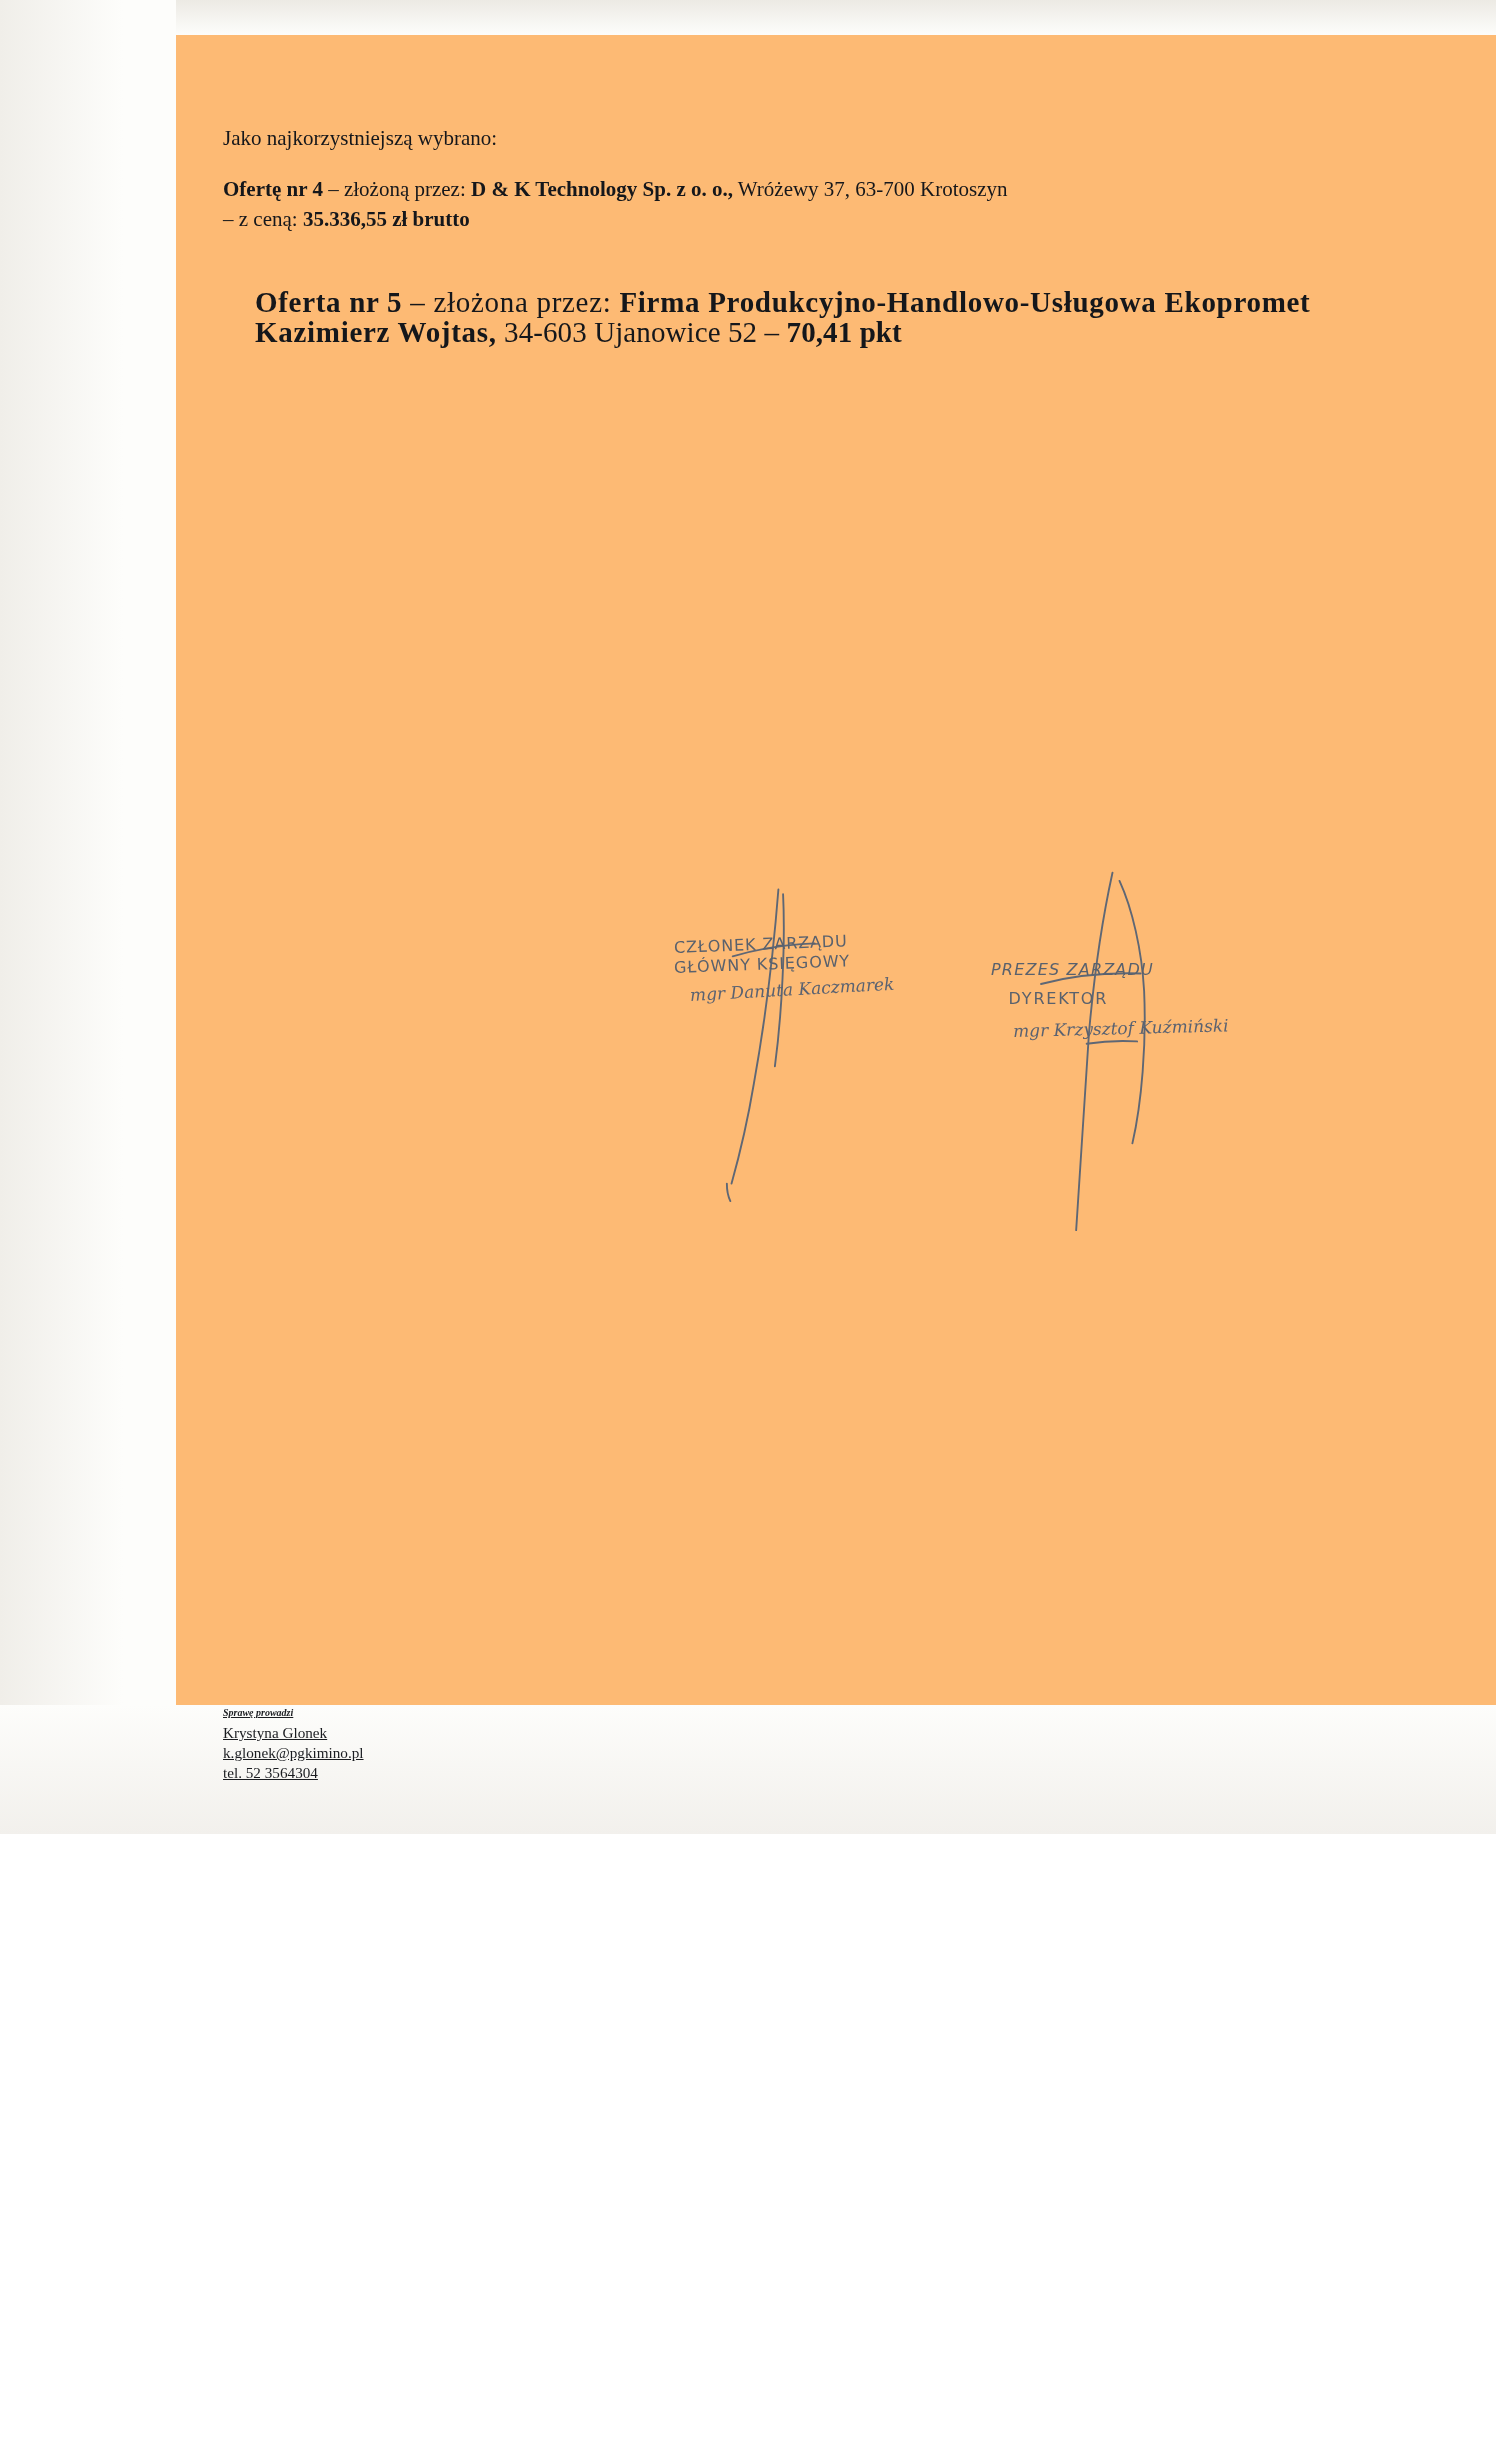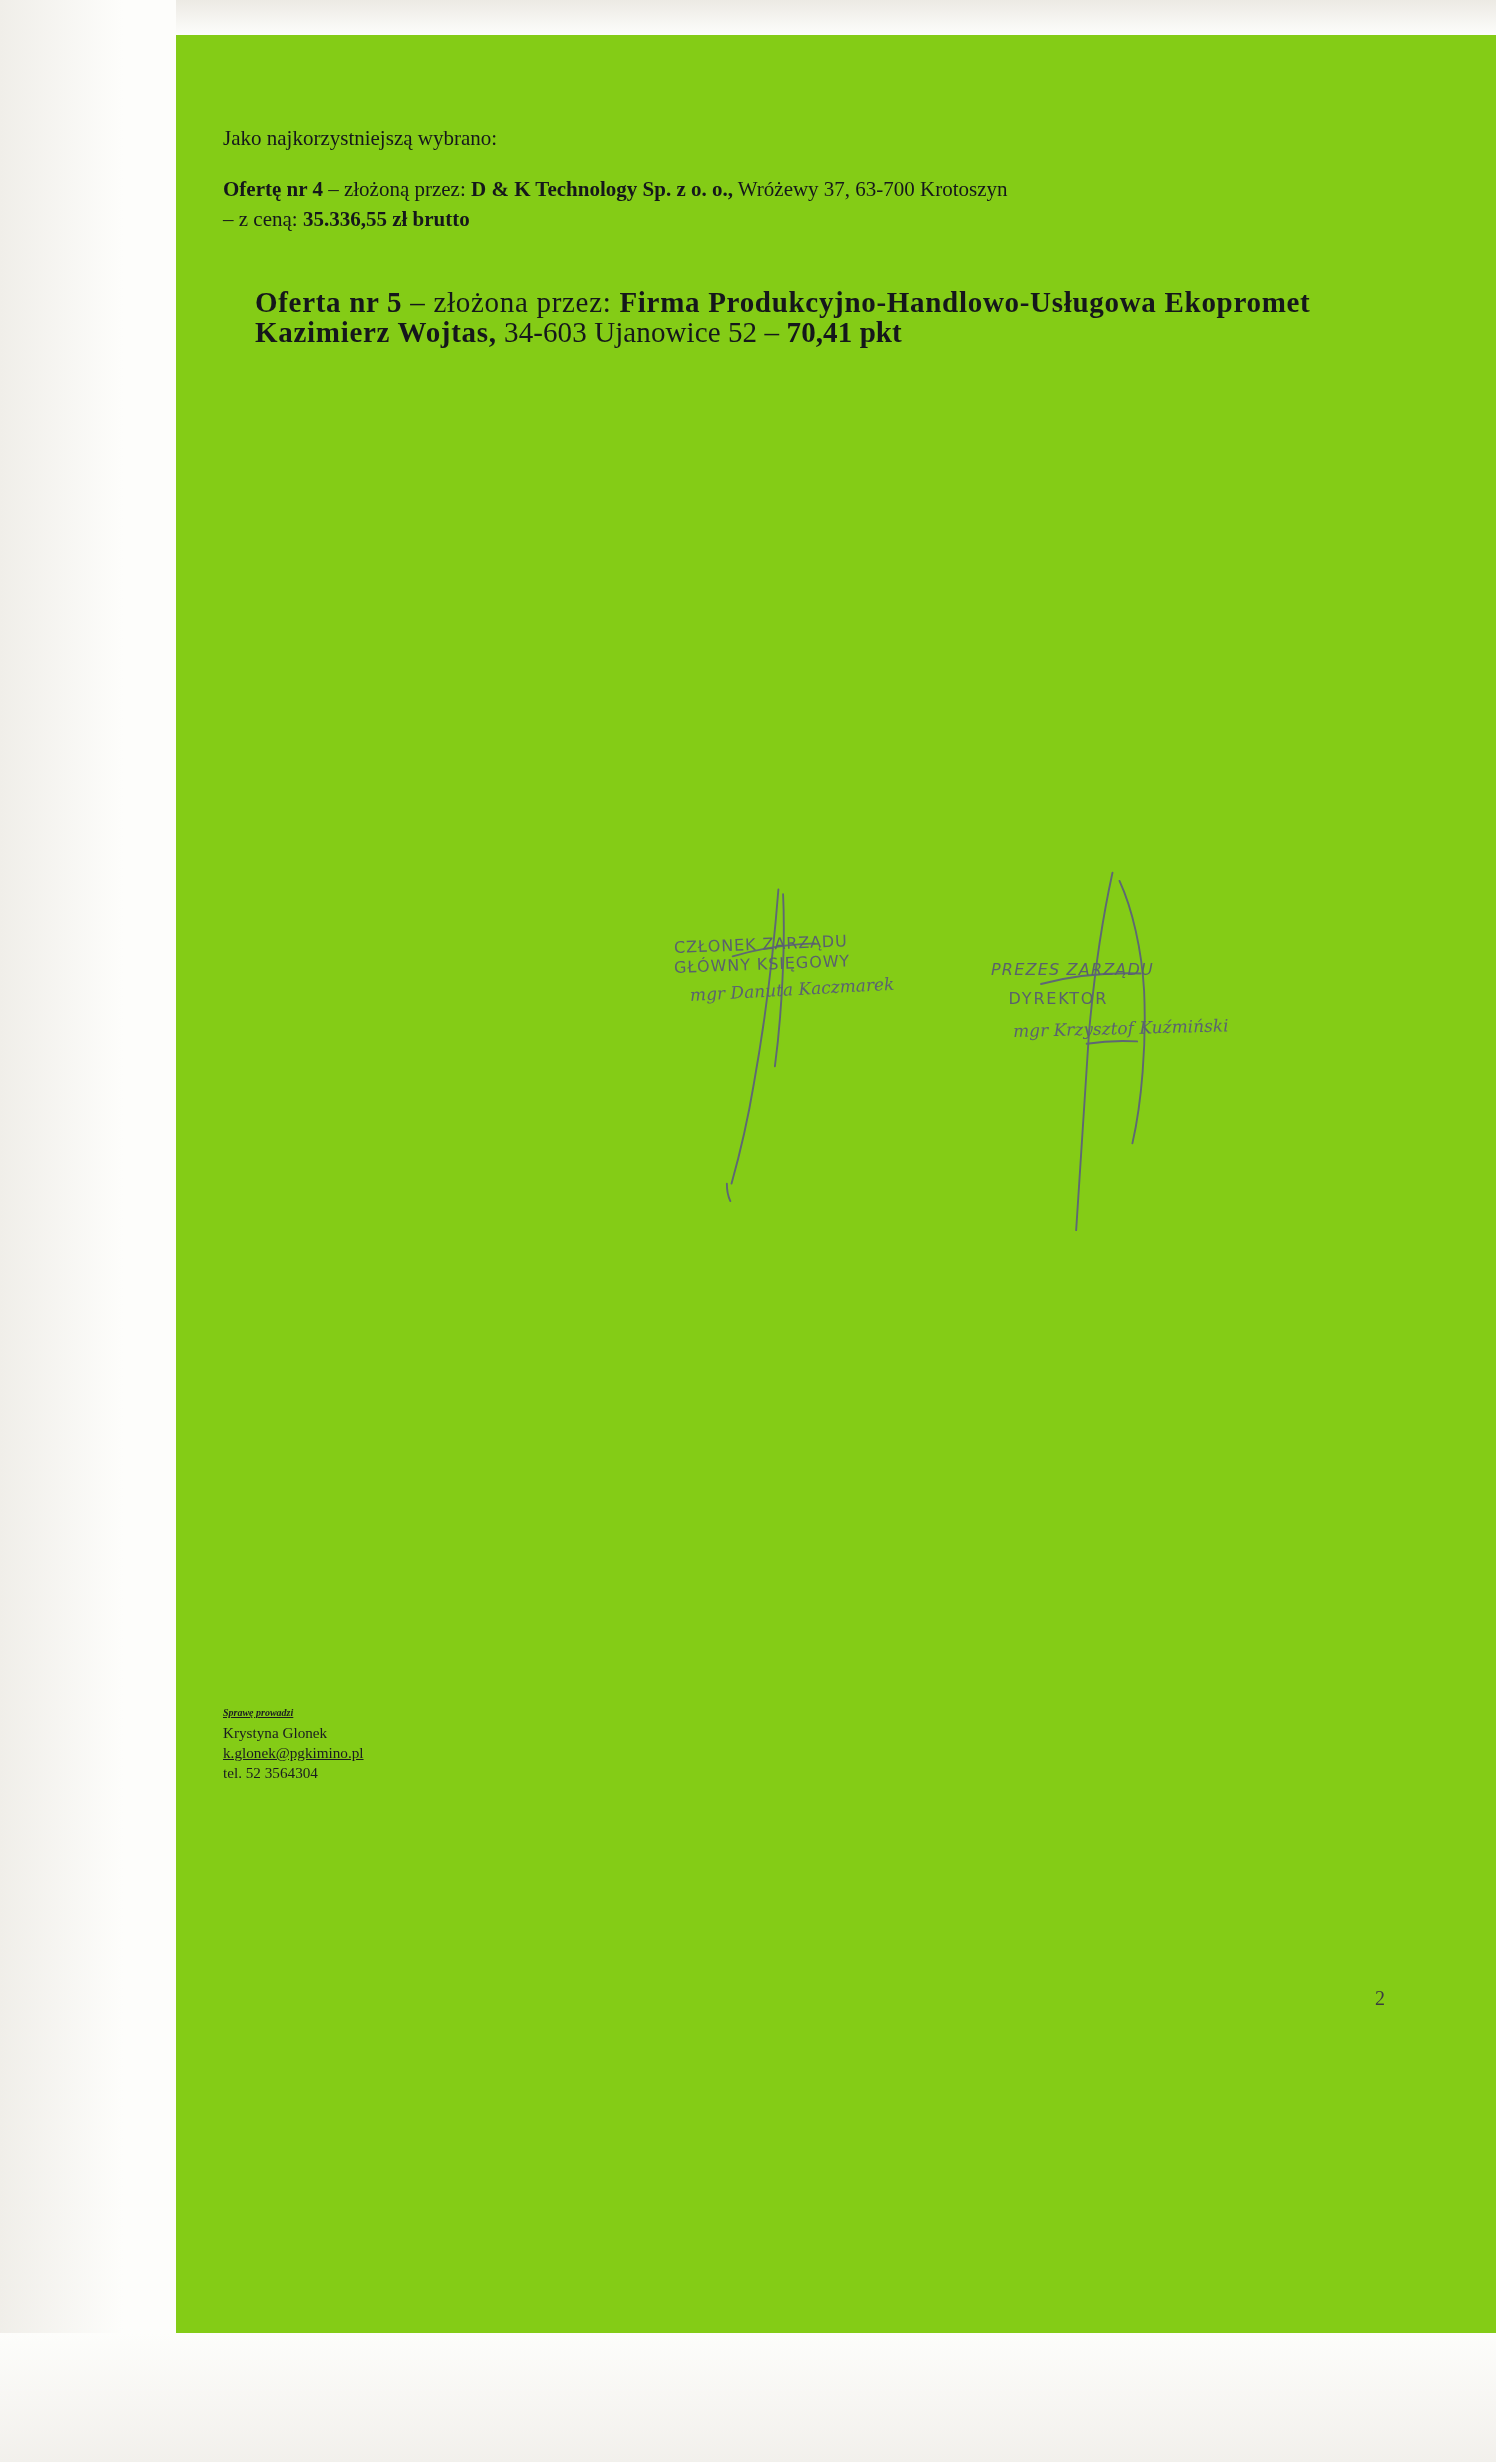--- a/index.html
+++ b/index.html
@@ -6,22 +6,22 @@
     margin: 0;
     padding: 0;
     background: #ffffff;
   }
   body {
     font-family: "Liberation Serif", serif;
   }
   .page {
     position: relative;
     width: 1496px;
-    height: 2462px;
-    background: #84cc16;
+    height: 1834px;
+    background: #fdba74;
     overflow: hidden;
   }
   
   .scan-edge-top {
     position: absolute;
     left: 0; top: 0;
     width: 1496px; height: 35px;
     background: linear-gradient(to bottom, #eceae4 0%, #fdfdfb 100%);
     pointer-events: none;
   }
@@ -133,20 +133,21 @@
   .footer .hdr {
     font-size: 10px;
     font-style: italic;
     font-weight: bold;
     text-decoration: underline;
     line-height: 20px;
   }
   .footer .ln {
     font-size: 15.2px;
     line-height: 20px;
+    text-decoration: underline;
   }
   .footer .ln.link {
     text-decoration: underline;
   }
 
   .pagenum {
     position: absolute;
     right: 111px;
     top: 1987px;
     font-size: 20px;

